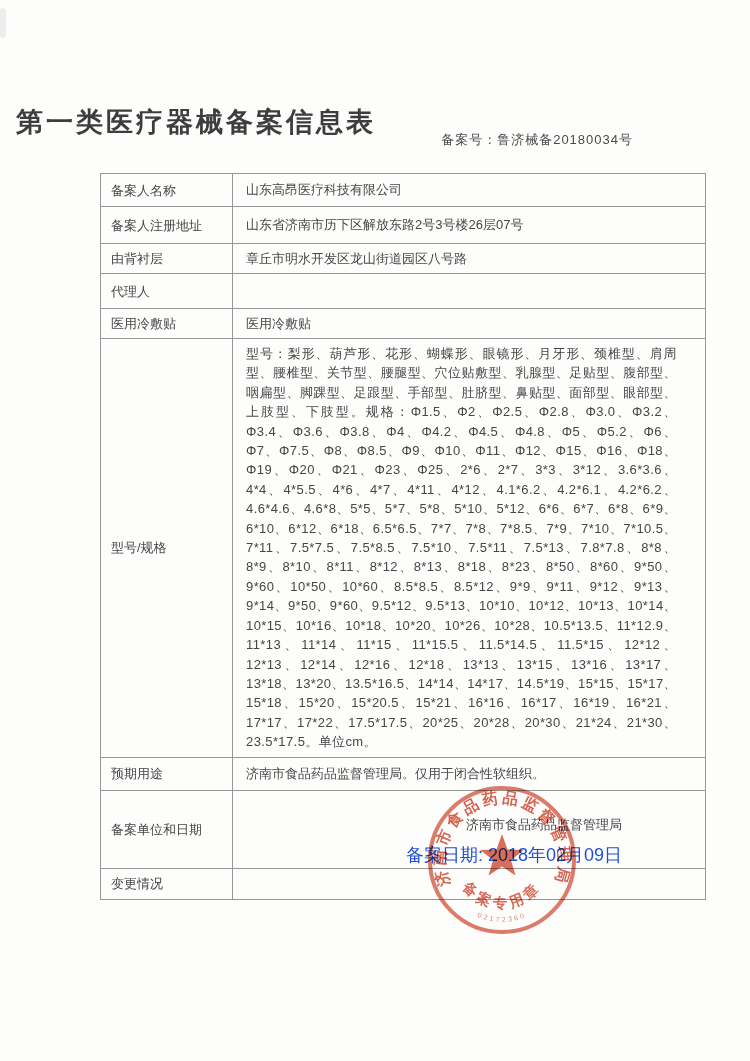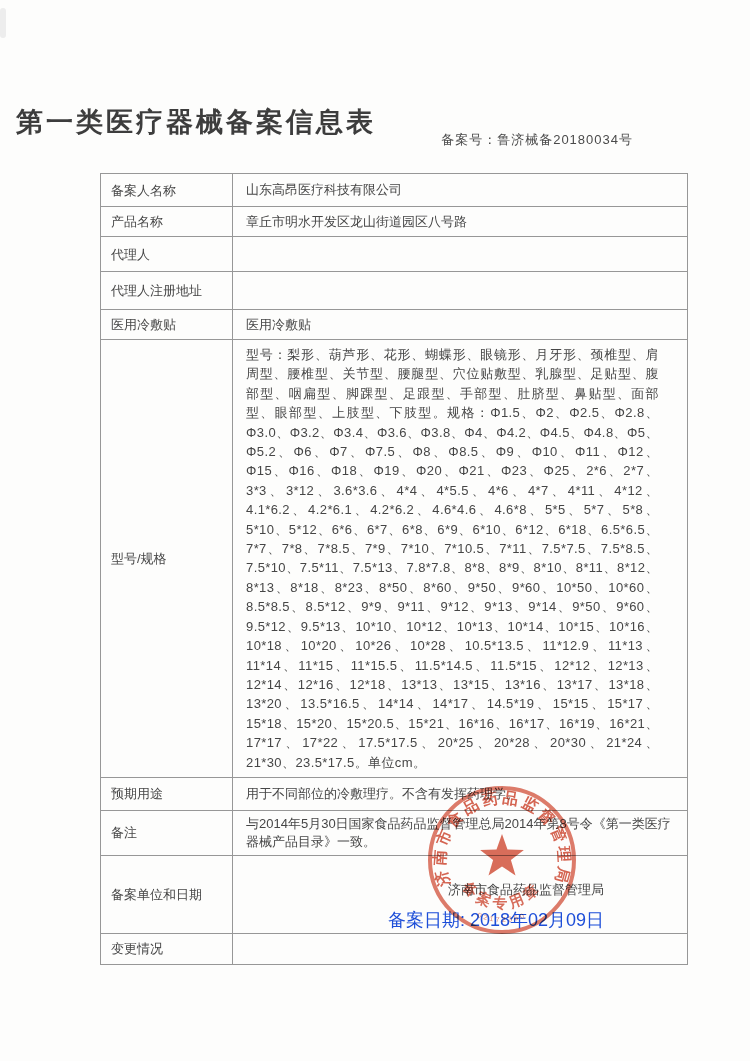--- a/index.html
+++ b/index.html
@@ -32,21 +32,21 @@
     table-layout:fixed;
   }
   table.form td{
     border:1px solid #979797;
     vertical-align:middle;
     font-size:13px;
     color:#464646;
     margin-left:17px;
   }
   td.lbl{width:115px;padding:2px 6px 2px 10px;line-height:17px;word-break:break-all;}
-  td.val{width:435px;padding:2px 6px 2px 13px;line-height:18px;}
+  td.val{width:435px;padding:2px 24px 2px 13px;line-height:18px;}
   .code{font-size:15.5px;color:#2e2e2e;letter-spacing:0.5px;}
   .h33{height:33px}.h44{height:44px}.h37{height:37px}.h30{height:30px}
   .h35{height:35px}.h38{height:38px}.h272{height:272px}.h48{height:48px}
   .h45{height:45px}.h78{height:78px}.h31{height:31px}
   td.spec{
     padding:5px 28px 5px 13px;
     line-height:19.4px;
     text-align:justify;
     letter-spacing:0.4px;
     color:#3f3f3f;
@@ -80,47 +80,43 @@
   <h1 class="title">第一类医疗器械备案信息表</h1>
 
   <div class="record-no"><span>备案号：</span><span>鲁济械备20180034号</span></div>
 
   <table class="form">
     <tbody>
         <tr class="h33">
       <td class="lbl">备案人名称</td>
       <td class="val">山东高昂医疗科技有限公司</td>
     </tr>
+    <tr class="h37">
+      <td class="lbl">备案人注册地址</td>
+      <td class="val">山东省济南市历下区解放东路2号3号楼26层07号</td>
+    </tr>
     <tr class="h30">
-      <td class="lbl">产品名称</td>
+      <td class="lbl">由背衬层</td>
       <td class="val">章丘市明水开发区龙山街道园区八号路</td>
     </tr>
     <tr class="h35">
       <td class="lbl">代理人</td>
-      <td class="val"></td>
-    </tr>
-    <tr class="h38">
-      <td class="lbl">代理人注册地址</td>
       <td class="val"></td>
     </tr>
     <tr class="h30">
       <td class="lbl">医用冷敷贴</td>
       <td class="val">医用冷敷贴</td>
     </tr>
     <tr class="h272">
       <td class="lbl">型号/规格</td>
       <td class="val spec">型号：梨形、葫芦形、花形、蝴蝶形、眼镜形、月牙形、颈椎型、肩周型、腰椎型、关节型、腰腿型、穴位贴敷型、乳腺型、足贴型、腹部型、咽扁型、脚踝型、足跟型、手部型、肚脐型、鼻贴型、面部型、眼部型、上肢型、下肢型。规格：Φ1.5、Φ2、Φ2.5、Φ2.8、Φ3.0、Φ3.2、Φ3.4、Φ3.6、Φ3.8、Φ4、Φ4.2、Φ4.5、Φ4.8、Φ5、Φ5.2、Φ6、Φ7、Φ7.5、Φ8、Φ8.5、Φ9、Φ10、Φ11、Φ12、Φ15、Φ16、Φ18、Φ19、Φ20、Φ21、Φ23、Φ25、2*6、2*7、3*3、3*12、3.6*3.6、4*4、4*5.5、4*6、4*7、4*11、4*12、4.1*6.2、4.2*6.1、4.2*6.2、4.6*4.6、4.6*8、5*5、5*7、5*8、5*10、5*12、6*6、6*7、6*8、6*9、6*10、6*12、6*18、6.5*6.5、7*7、7*8、7*8.5、7*9、7*10、7*10.5、7*11、7.5*7.5、7.5*8.5、7.5*10、7.5*11、7.5*13、7.8*7.8、8*8、8*9、8*10、8*11、8*12、8*13、8*18、8*23、8*50、8*60、9*50、9*60、10*50、10*60、8.5*8.5、8.5*12、9*9、9*11、9*12、9*13、9*14、9*50、9*60、9.5*12、9.5*13、10*10、10*12、10*13、10*14、10*15、10*16、10*18、10*20、10*26、10*28、10.5*13.5、11*12.9、11*13、11*14、11*15、11*15.5、11.5*14.5、11.5*15、12*12、12*13、12*14、12*16、12*18、13*13、13*15、13*16、13*17、13*18、13*20、13.5*16.5、14*14、14*17、14.5*19、15*15、15*17、15*18、15*20、15*20.5、15*21、16*16、16*17、16*19、16*21、17*17、17*22、17.5*17.5、20*25、20*28、20*30、21*24、21*30、23.5*17.5。单位cm。</td>
     </tr>
     <tr class="h33">
       <td class="lbl">预期用途</td>
-      <td class="val">用于不同部位的冷敷理疗。不含有发挥药理学。</td>
-    </tr>
-    <tr class="h45">
-      <td class="lbl">备注</td>
-      <td class="val">与2014年5月30日国家食品药品监督管理总局2014年第8号令《第一类医疗器械产品目录》一致。</td>
+      <td class="val">济南市食品药品监督管理局。仅用于闭合性软组织。</td>
     </tr>
     <tr class="h78">
       <td class="lbl">备案单位和日期</td>
       <td class="val filing-cell">
         <div class="filing-unit">济南市食品药品监督管理局</div>
         <div class="filing-date">备案日期: 2018年02月09日</div>
       </td>
     </tr>
     <tr class="h31">
       <td class="lbl">变更情况</td>

